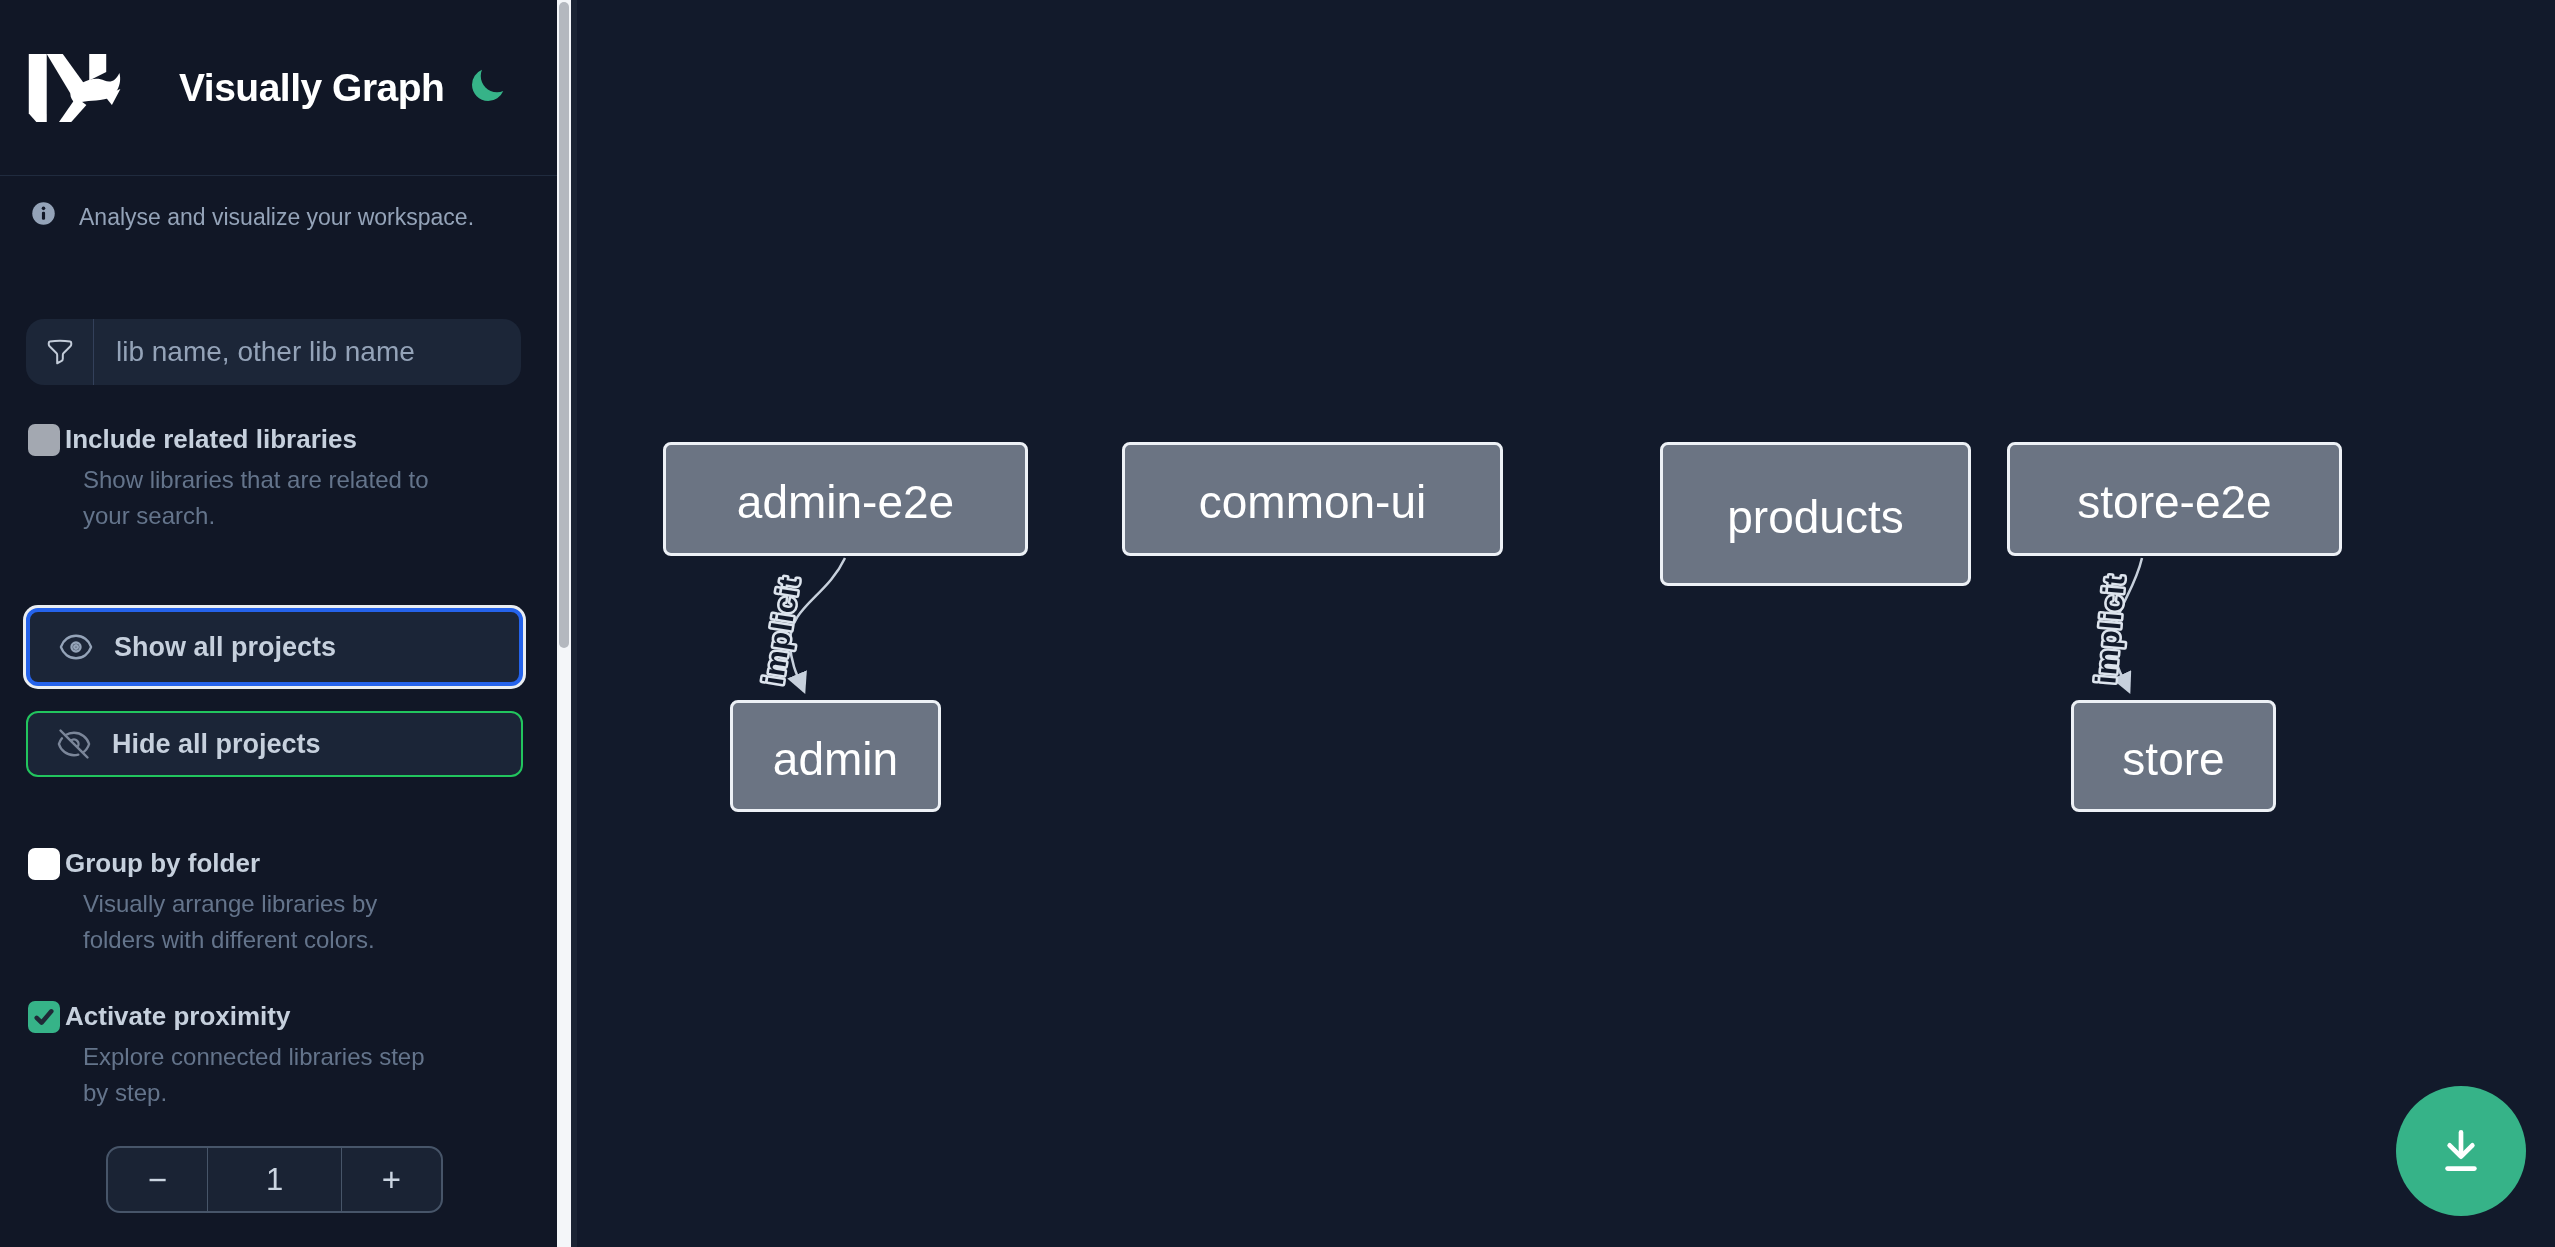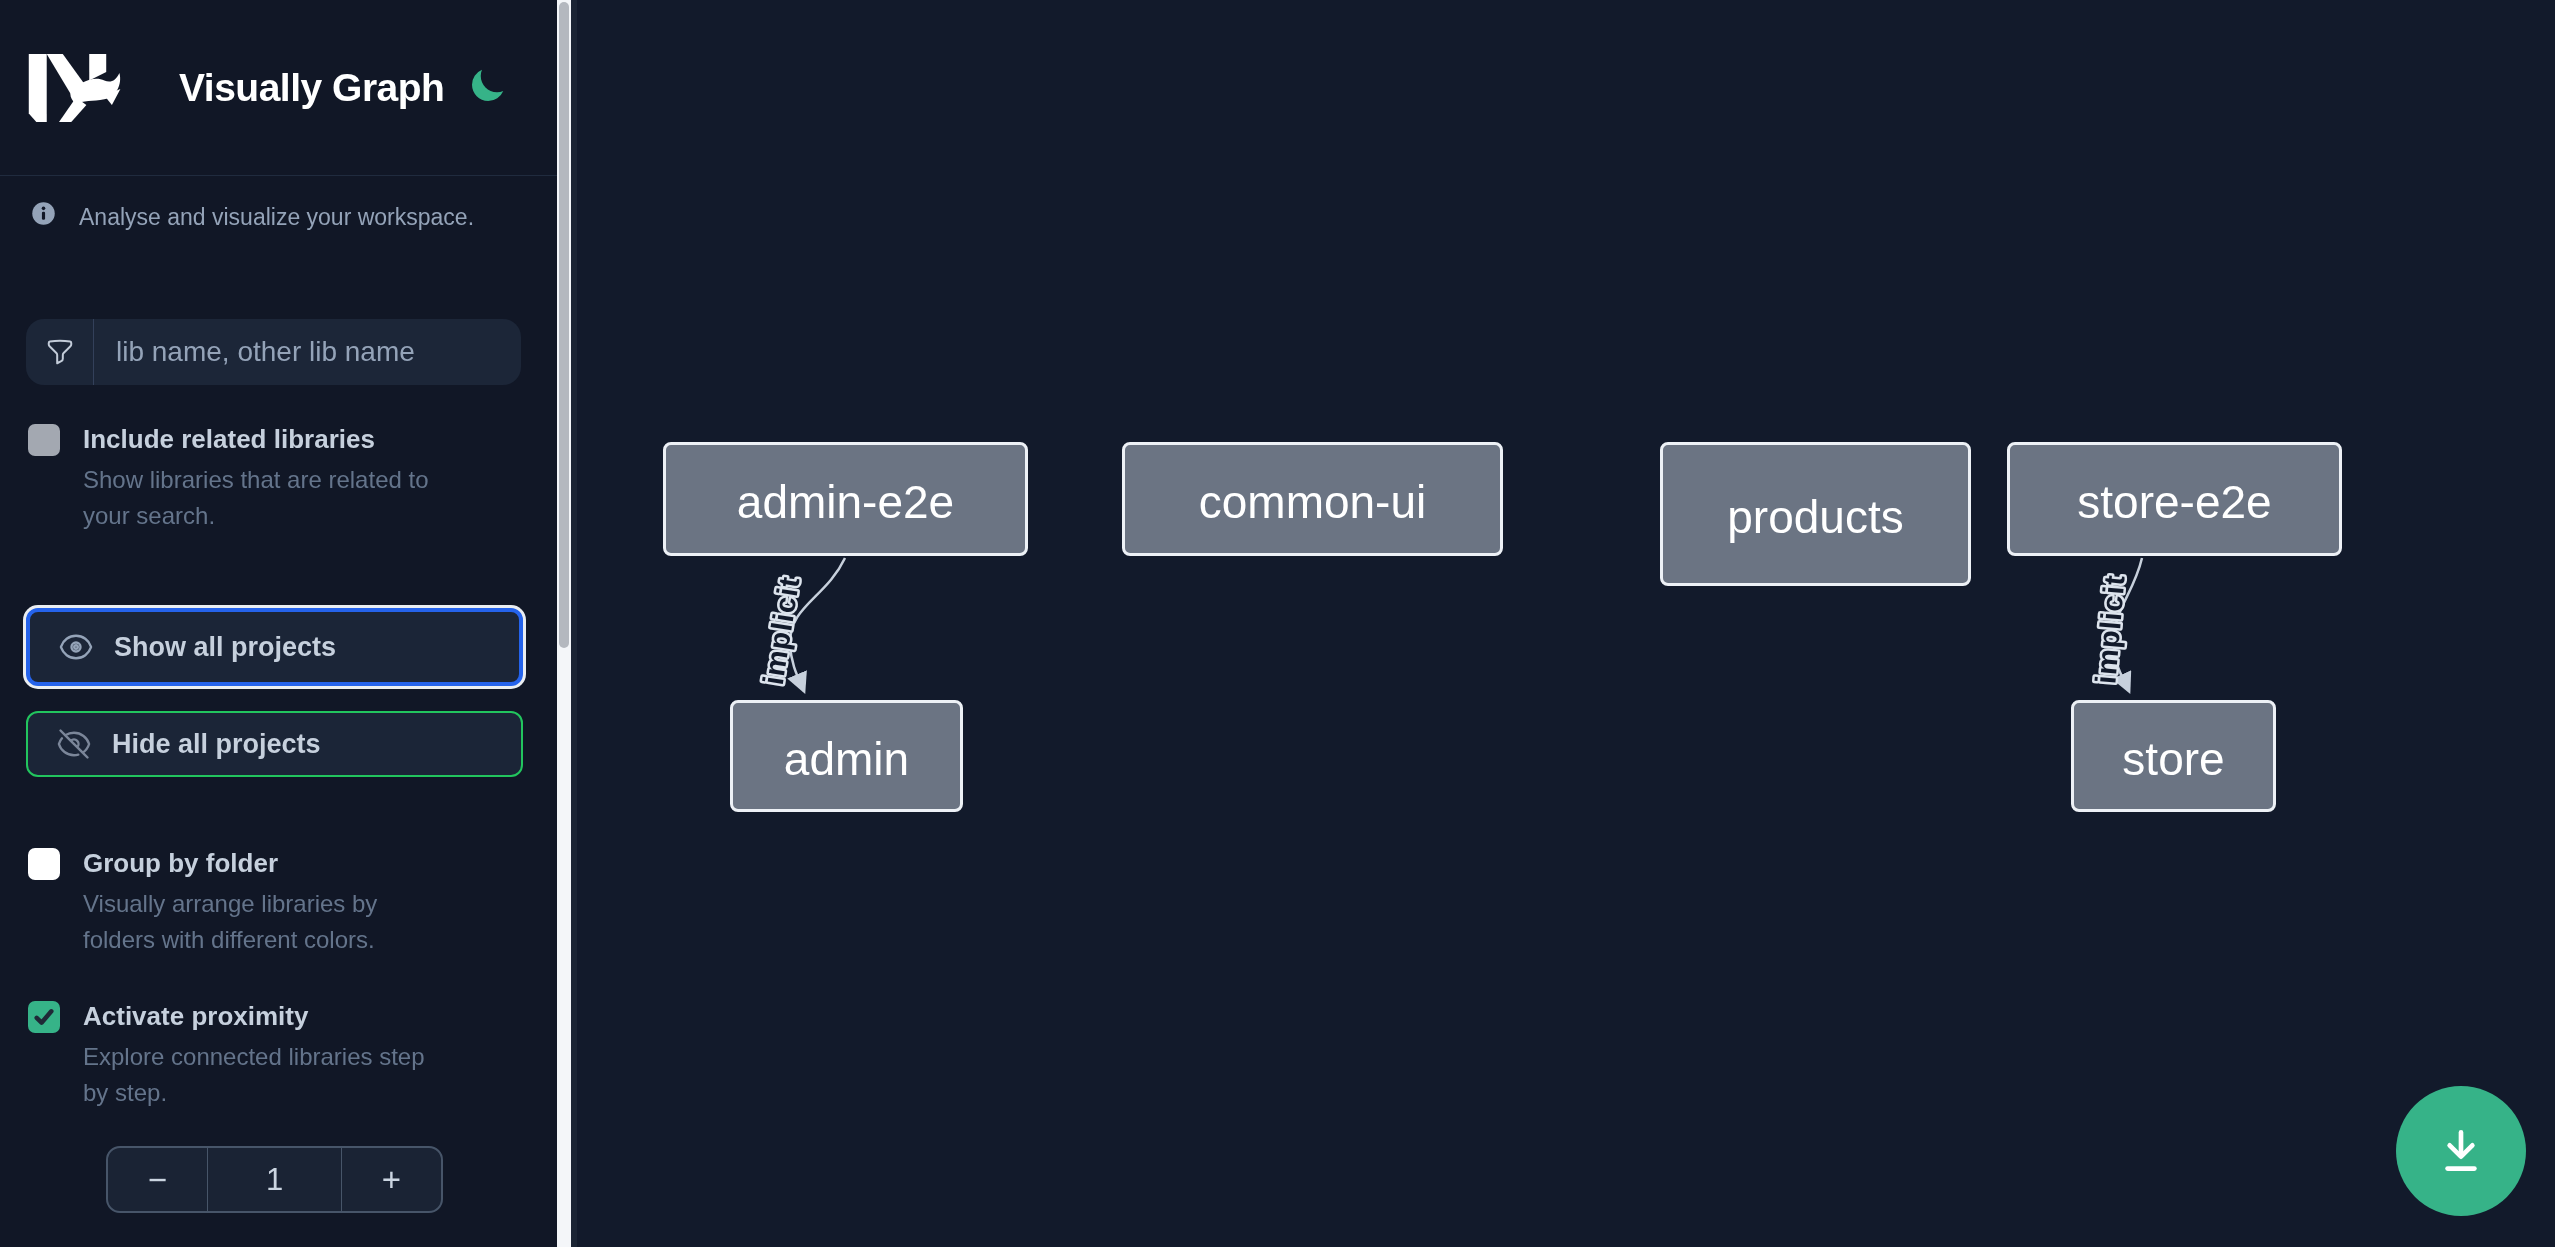--- a/index.html
+++ b/index.html
@@ -47,21 +47,21 @@
   }
   .search-input::placeholder { color:#94a3b8; opacity:1; }
 
   .check-row { position:absolute; left:28px; width:500px; }
   .checkbox {
     position:absolute; left:0; top:2px; width:32px; height:32px; border-radius:7px;
   }
   .checkbox.muted { background:#a3a8b1; }
   .checkbox.plain { background:#ffffff; }
   .checkbox.checked { background:var(--accent,#36b388); display:flex; align-items:center; justify-content:center; }
-  .check-label { margin-left:55px; font-size:26px; font-weight:700; color:#c6d0dd; line-height:34px; }
+  .check-label { margin-left:37px; font-size:26px; font-weight:700; color:#c6d0dd; line-height:34px; }
   .check-desc  { margin-left:55px; margin-top:6px; font-size:24px; color:#64748b; line-height:36px; }
 
   .sb-button {
     position:absolute; left:26px; width:497px; height:66px;
     background:#1b2537; border:2px solid #22c55e; border-radius:12px;
     display:flex; align-items:center; gap:20px; padding-left:28px;
     font-family:"Liberation Sans", sans-serif;
     font-size:27px; font-weight:700; color:#c6d0dd; cursor:pointer;
   }
   .sb-button.focused {
@@ -224,21 +224,21 @@
   <path d="M 845 558 C 826 598, 789 606, 790 644 C 791 666, 799 679, 804 691" fill="none" stroke="var(--edge,#c7d0dc)" stroke-width="2.5" marker-end="url(#arrow)"></path>
   <path d="M 2142 558 C 2133 596, 2112 610, 2114 646 C 2115 667, 2124 680, 2129 691" fill="none" stroke="var(--edge,#c7d0dc)" stroke-width="2.5" marker-end="url(#arrow)"></path>
   <text transform="translate(791 632) rotate(-81)" text-anchor="middle" font-family="Liberation Sans, sans-serif" font-size="29" font-weight="600" fill="#121a2b" stroke="#dde4ed" stroke-width="5" paint-order="stroke" stroke-linejoin="round" letter-spacing="1">implicit</text>
   <text transform="translate(2120 630) rotate(-85)" text-anchor="middle" font-family="Liberation Sans, sans-serif" font-size="29" font-weight="600" fill="#121a2b" stroke="#dde4ed" stroke-width="5" paint-order="stroke" stroke-linejoin="round" letter-spacing="1">implicit</text>
 </svg>
 
 <div class="node" style="left:663px; top:442px; width:365px; height:114px;">admin-e2e</div>
 <div class="node" style="left:1122px; top:442px; width:381px; height:114px;">common-ui</div>
 <div class="node" style="left:1660px; top:442px; width:311px; height:144px;">products</div>
 <div class="node" style="left:2007px; top:442px; width:335px; height:114px;">store-e2e</div>
-<div class="node" style="left:730px; top:700px; width:233px; height:112px;">admin</div>
+<div class="node" style="left:730px; top:700px; width:211px; height:112px;">admin</div>
 <div class="node" style="left:2071px; top:700px; width:205px; height:112px;">store</div>
 
 <button class="fab">
   <svg width="62" height="62" viewBox="0 0 60 60" fill="none" stroke="#ffffff" stroke-width="4.5" stroke-linecap="round" stroke-linejoin="round">
     <path d="M30 12 V34"></path>
     <path d="M19 24.5 L30 35.5 L41 24.5"></path>
     <path d="M17 47 H43"></path>
   </svg>
 </button>
 

